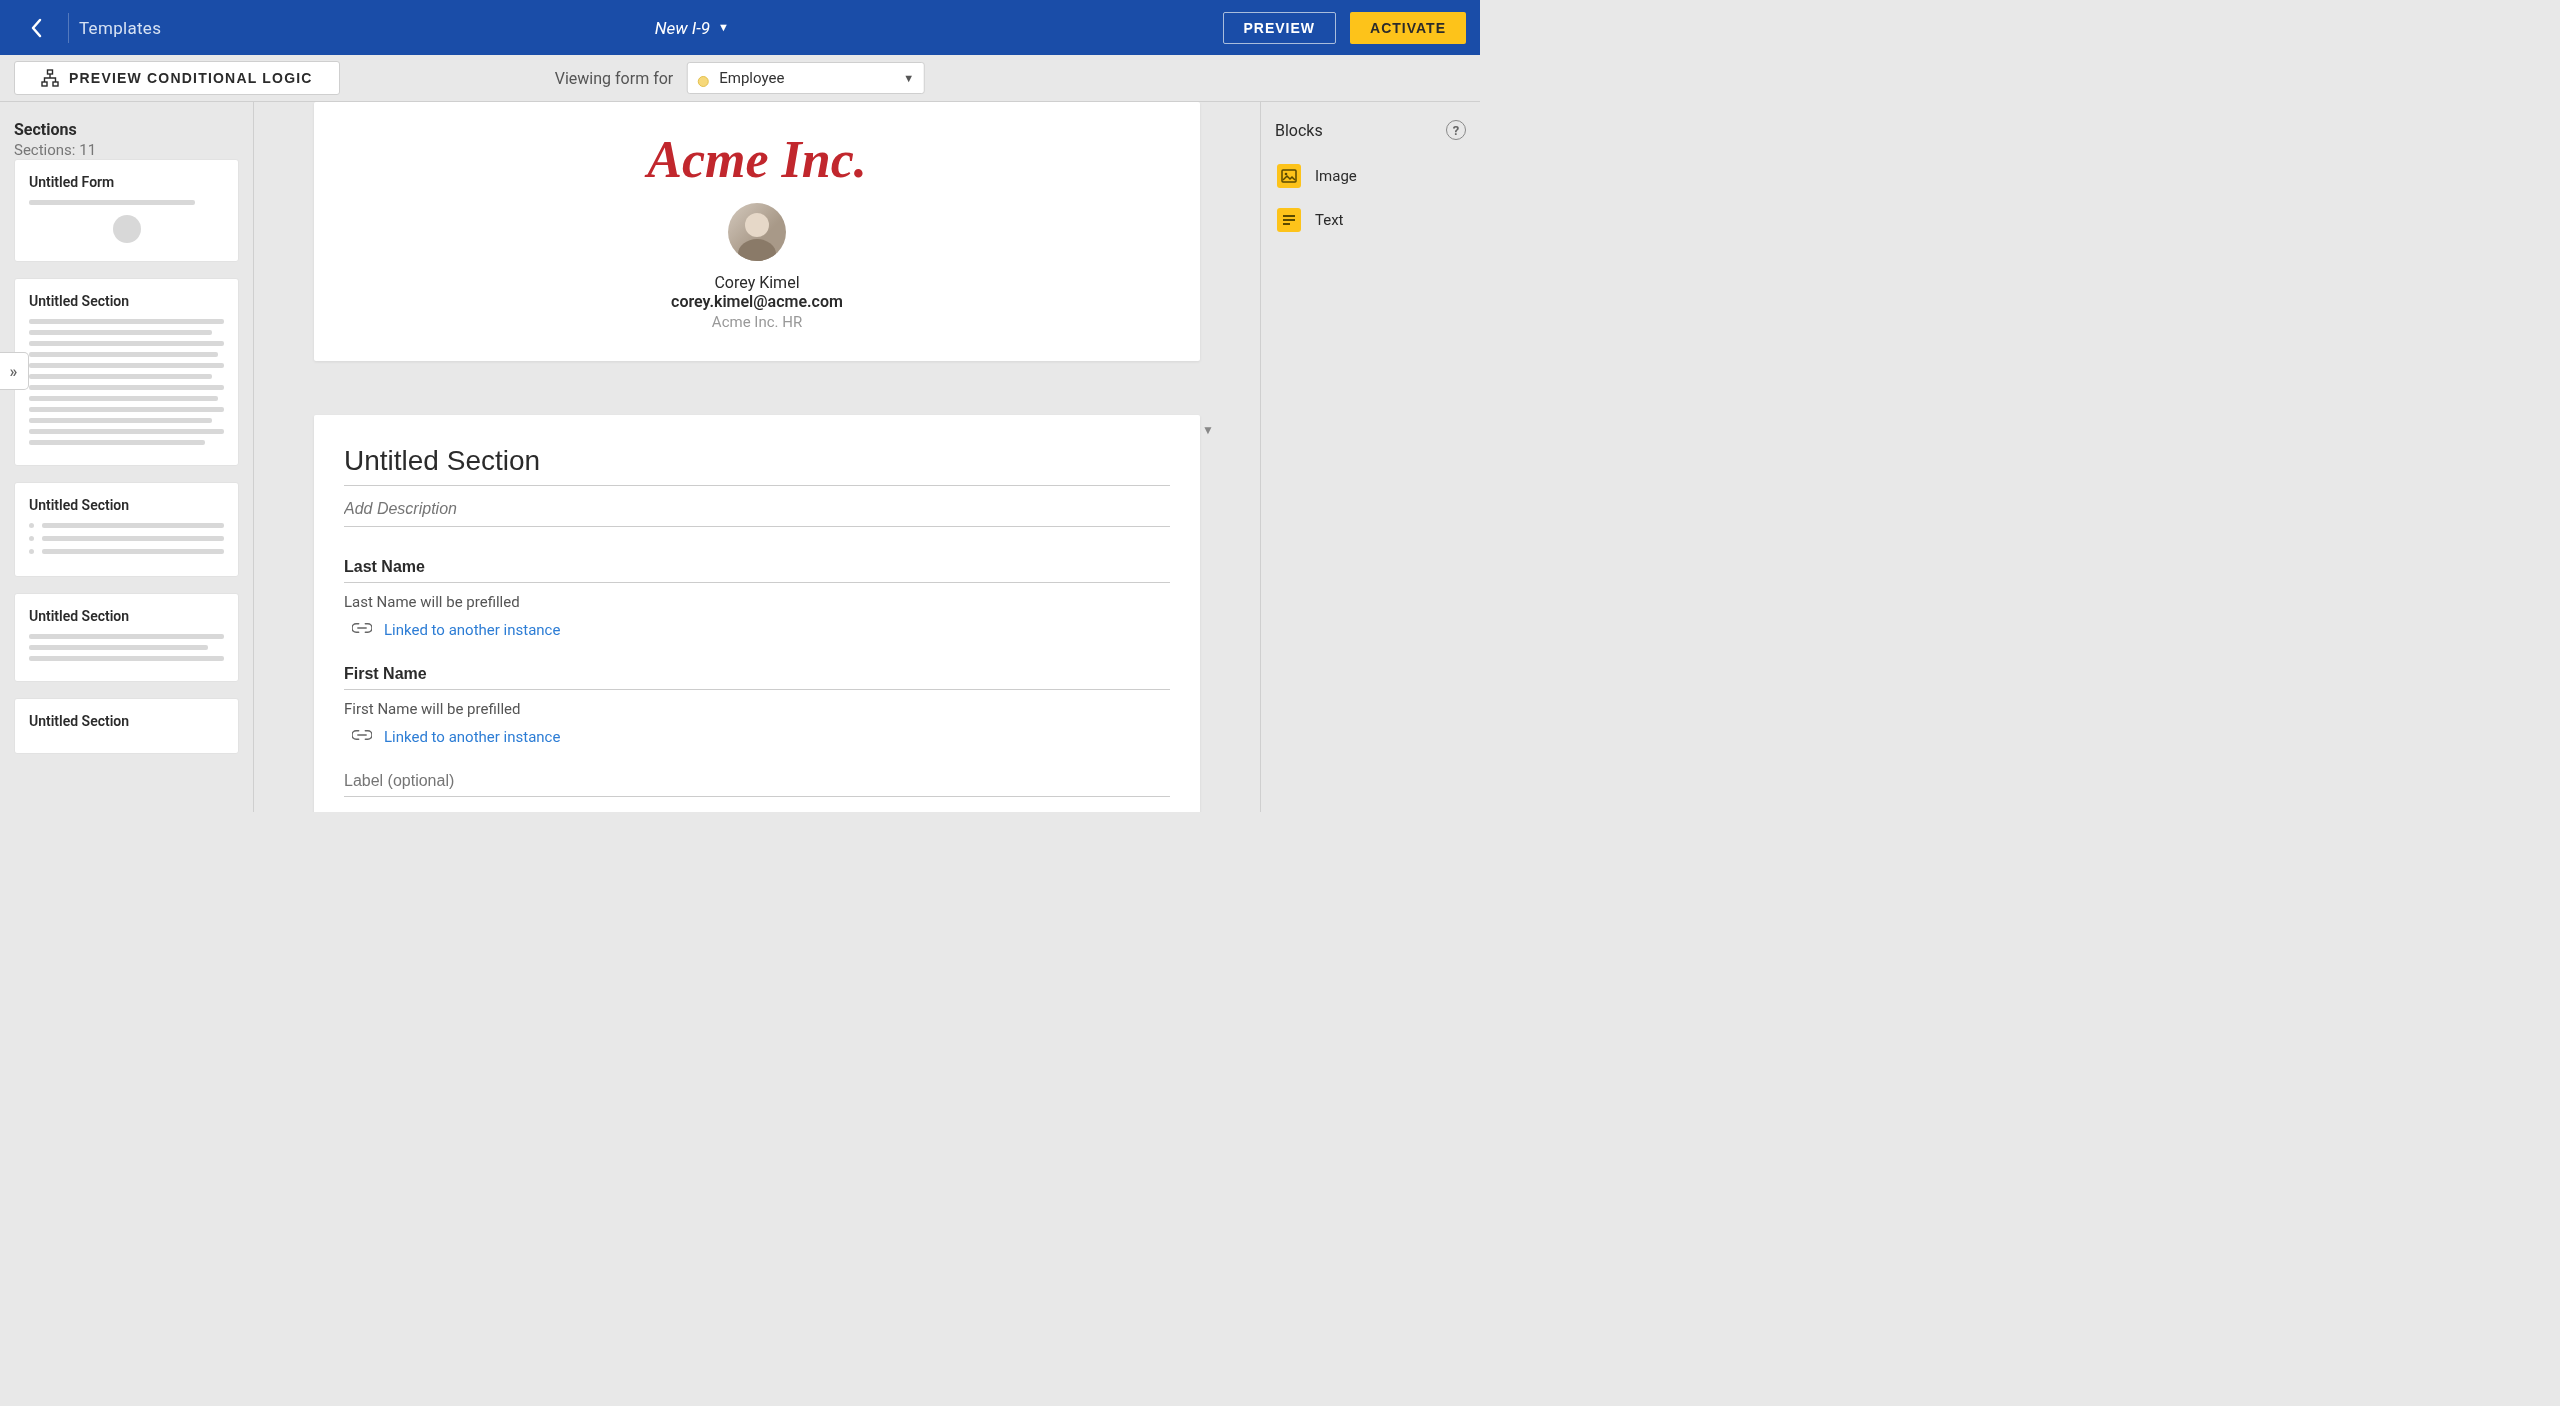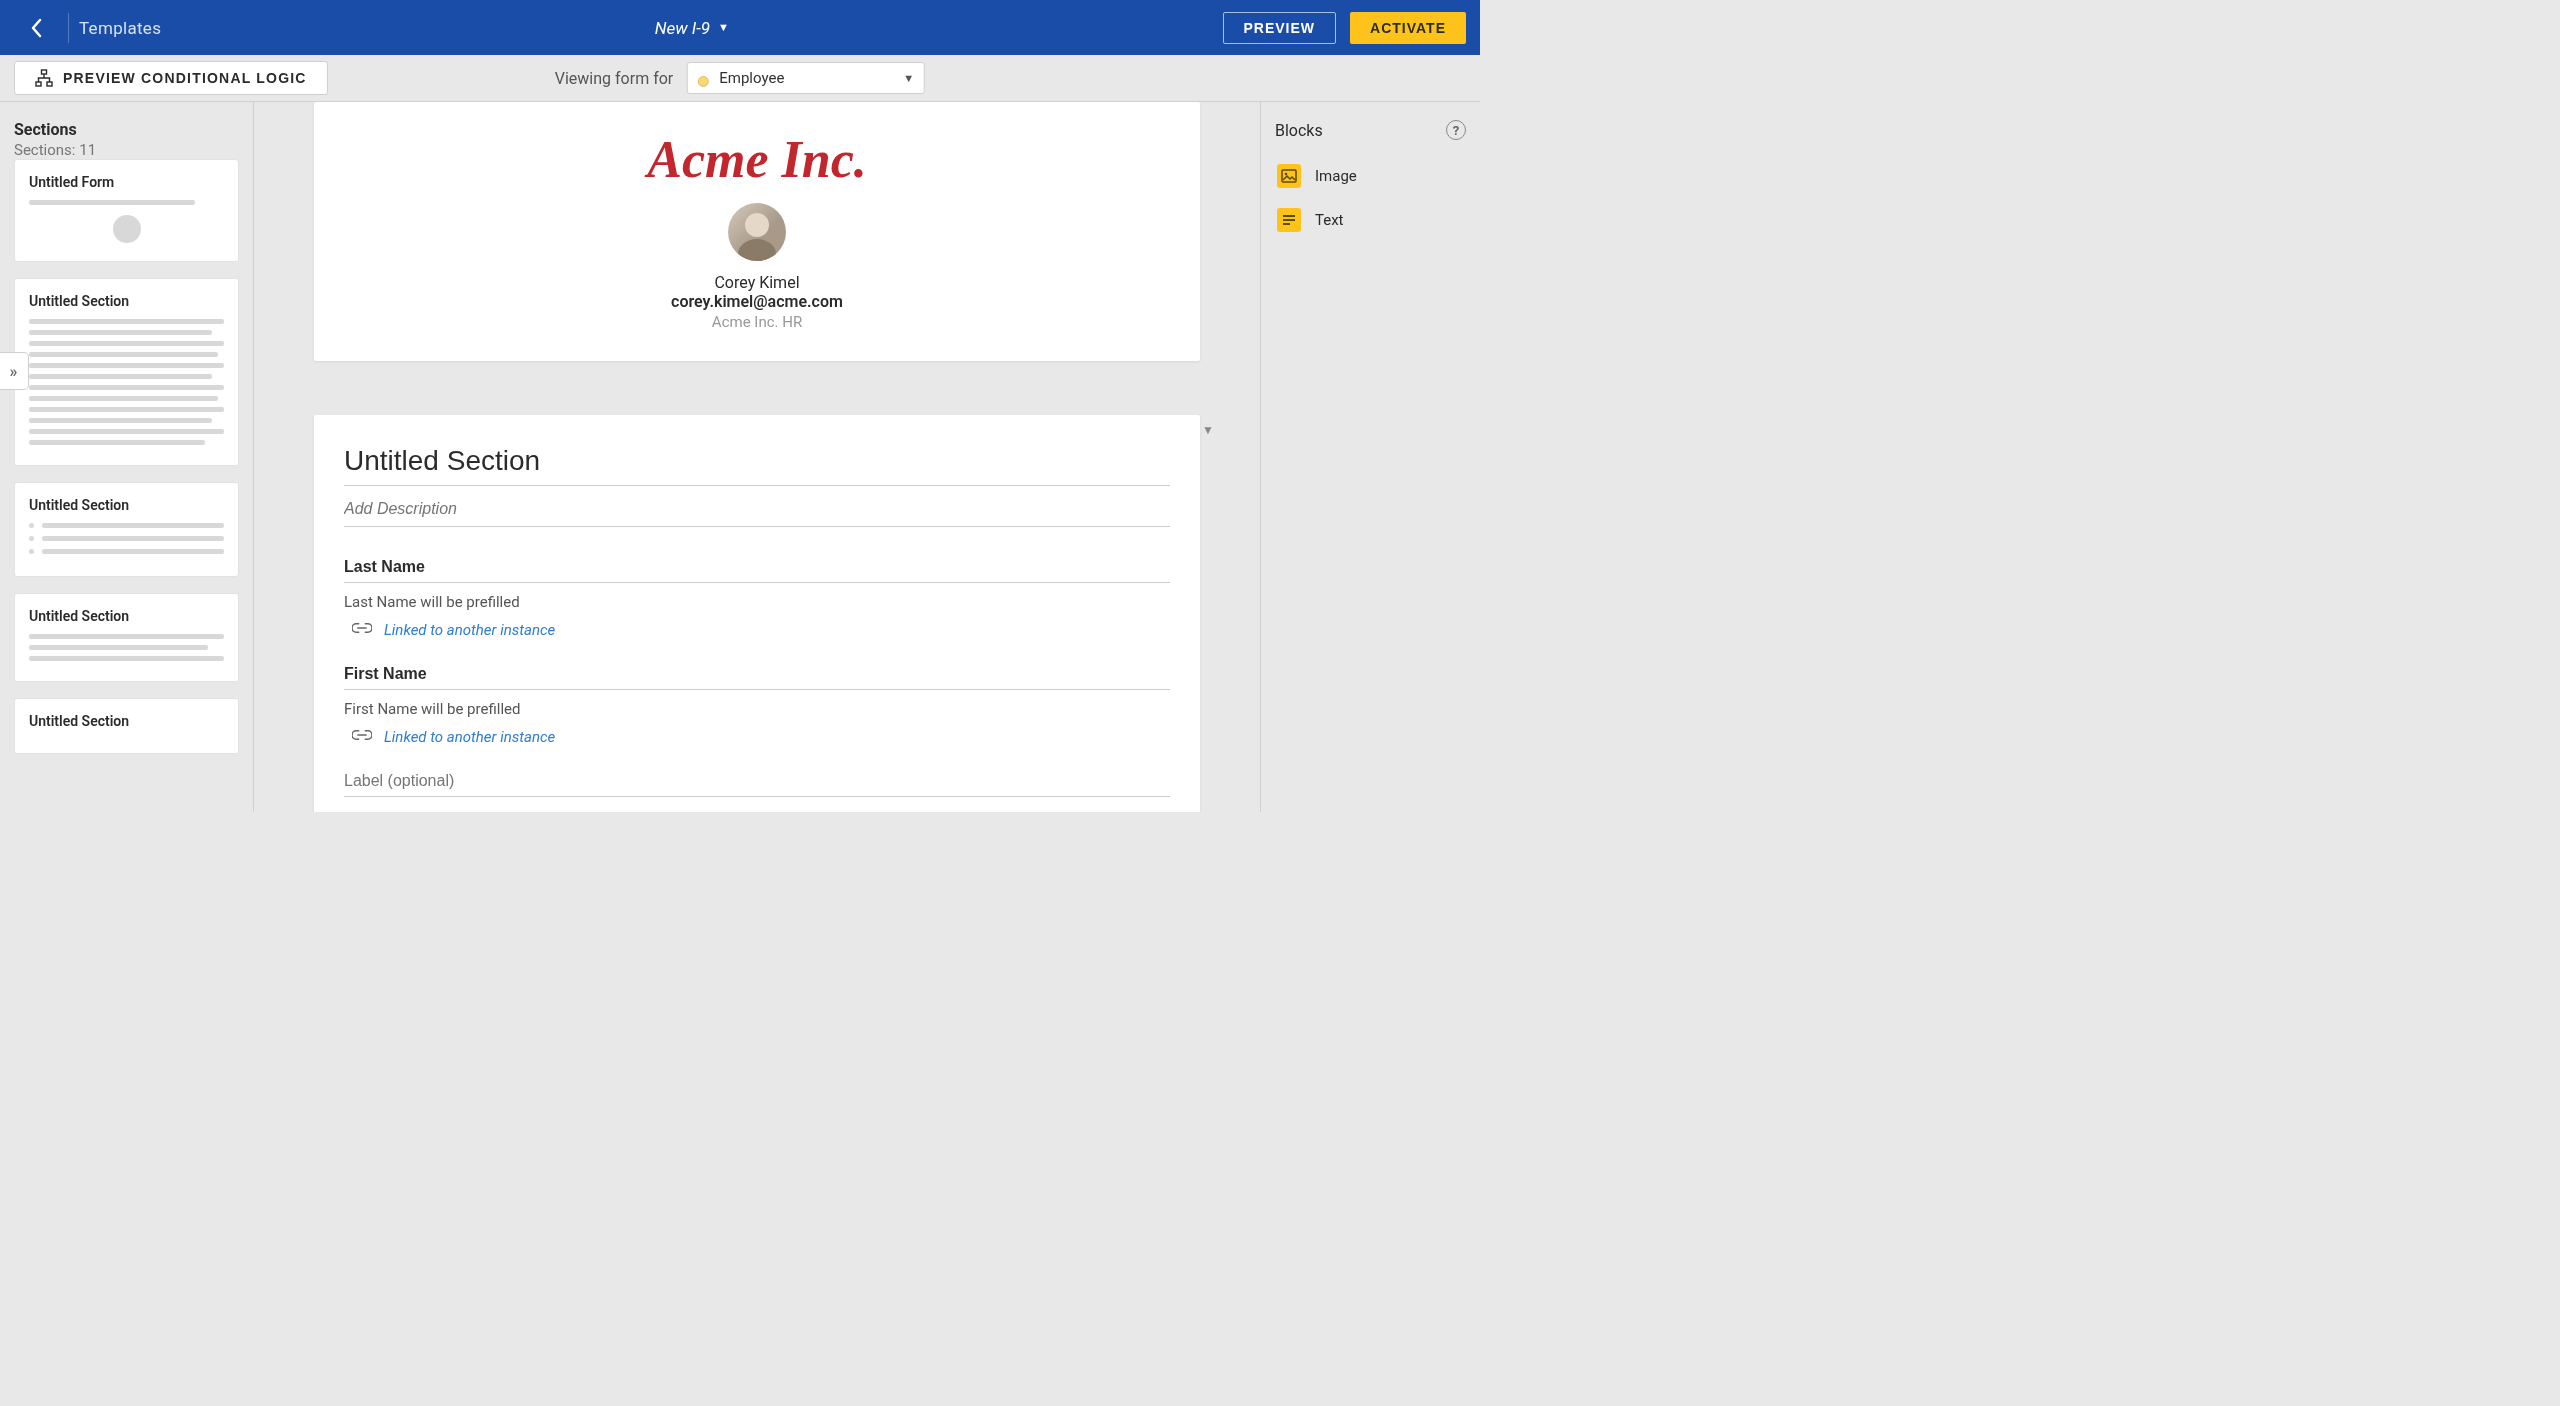--- a/index.html
+++ b/index.html
@@ -91,21 +91,21 @@
   height: 47px;
   display: flex;
   align-items: center;
   padding: 0 14px;
   position: relative;
 }
 .cond-logic-btn {
   background: #fff;
   border: 1px solid #cfcfcf;
   border-radius: 3px;
-  padding: 7px 20px;
+  padding: 7px 26px;
   display: flex;
   align-items: center;
   gap: 10px;
   font-size: 14px;
   font-weight: 700;
   letter-spacing: 1.2px;
   color: #2b2b2b;
   cursor: pointer;
 }
 .cond-logic-btn svg { width: 18px; height: 18px; }
@@ -313,21 +313,20 @@
 }
 .field-label-input.placeholder { color:#888; font-weight:400;}
 .field-hint {
   color: #555;
   font-size: 15px;
   margin-bottom: 10px;
 }
 .linked-row {
   display: flex; align-items: center; gap: 12px;
   padding-left: 8px;
-  font-style: italic;
 }
 .link-icon { color: #666; }
 .link-icon svg { width: 20px; height: 14px; }
 .linked-text {
   color: #2d7dd5;
   font-size: 15px;
   cursor: pointer;
 }
 
 

